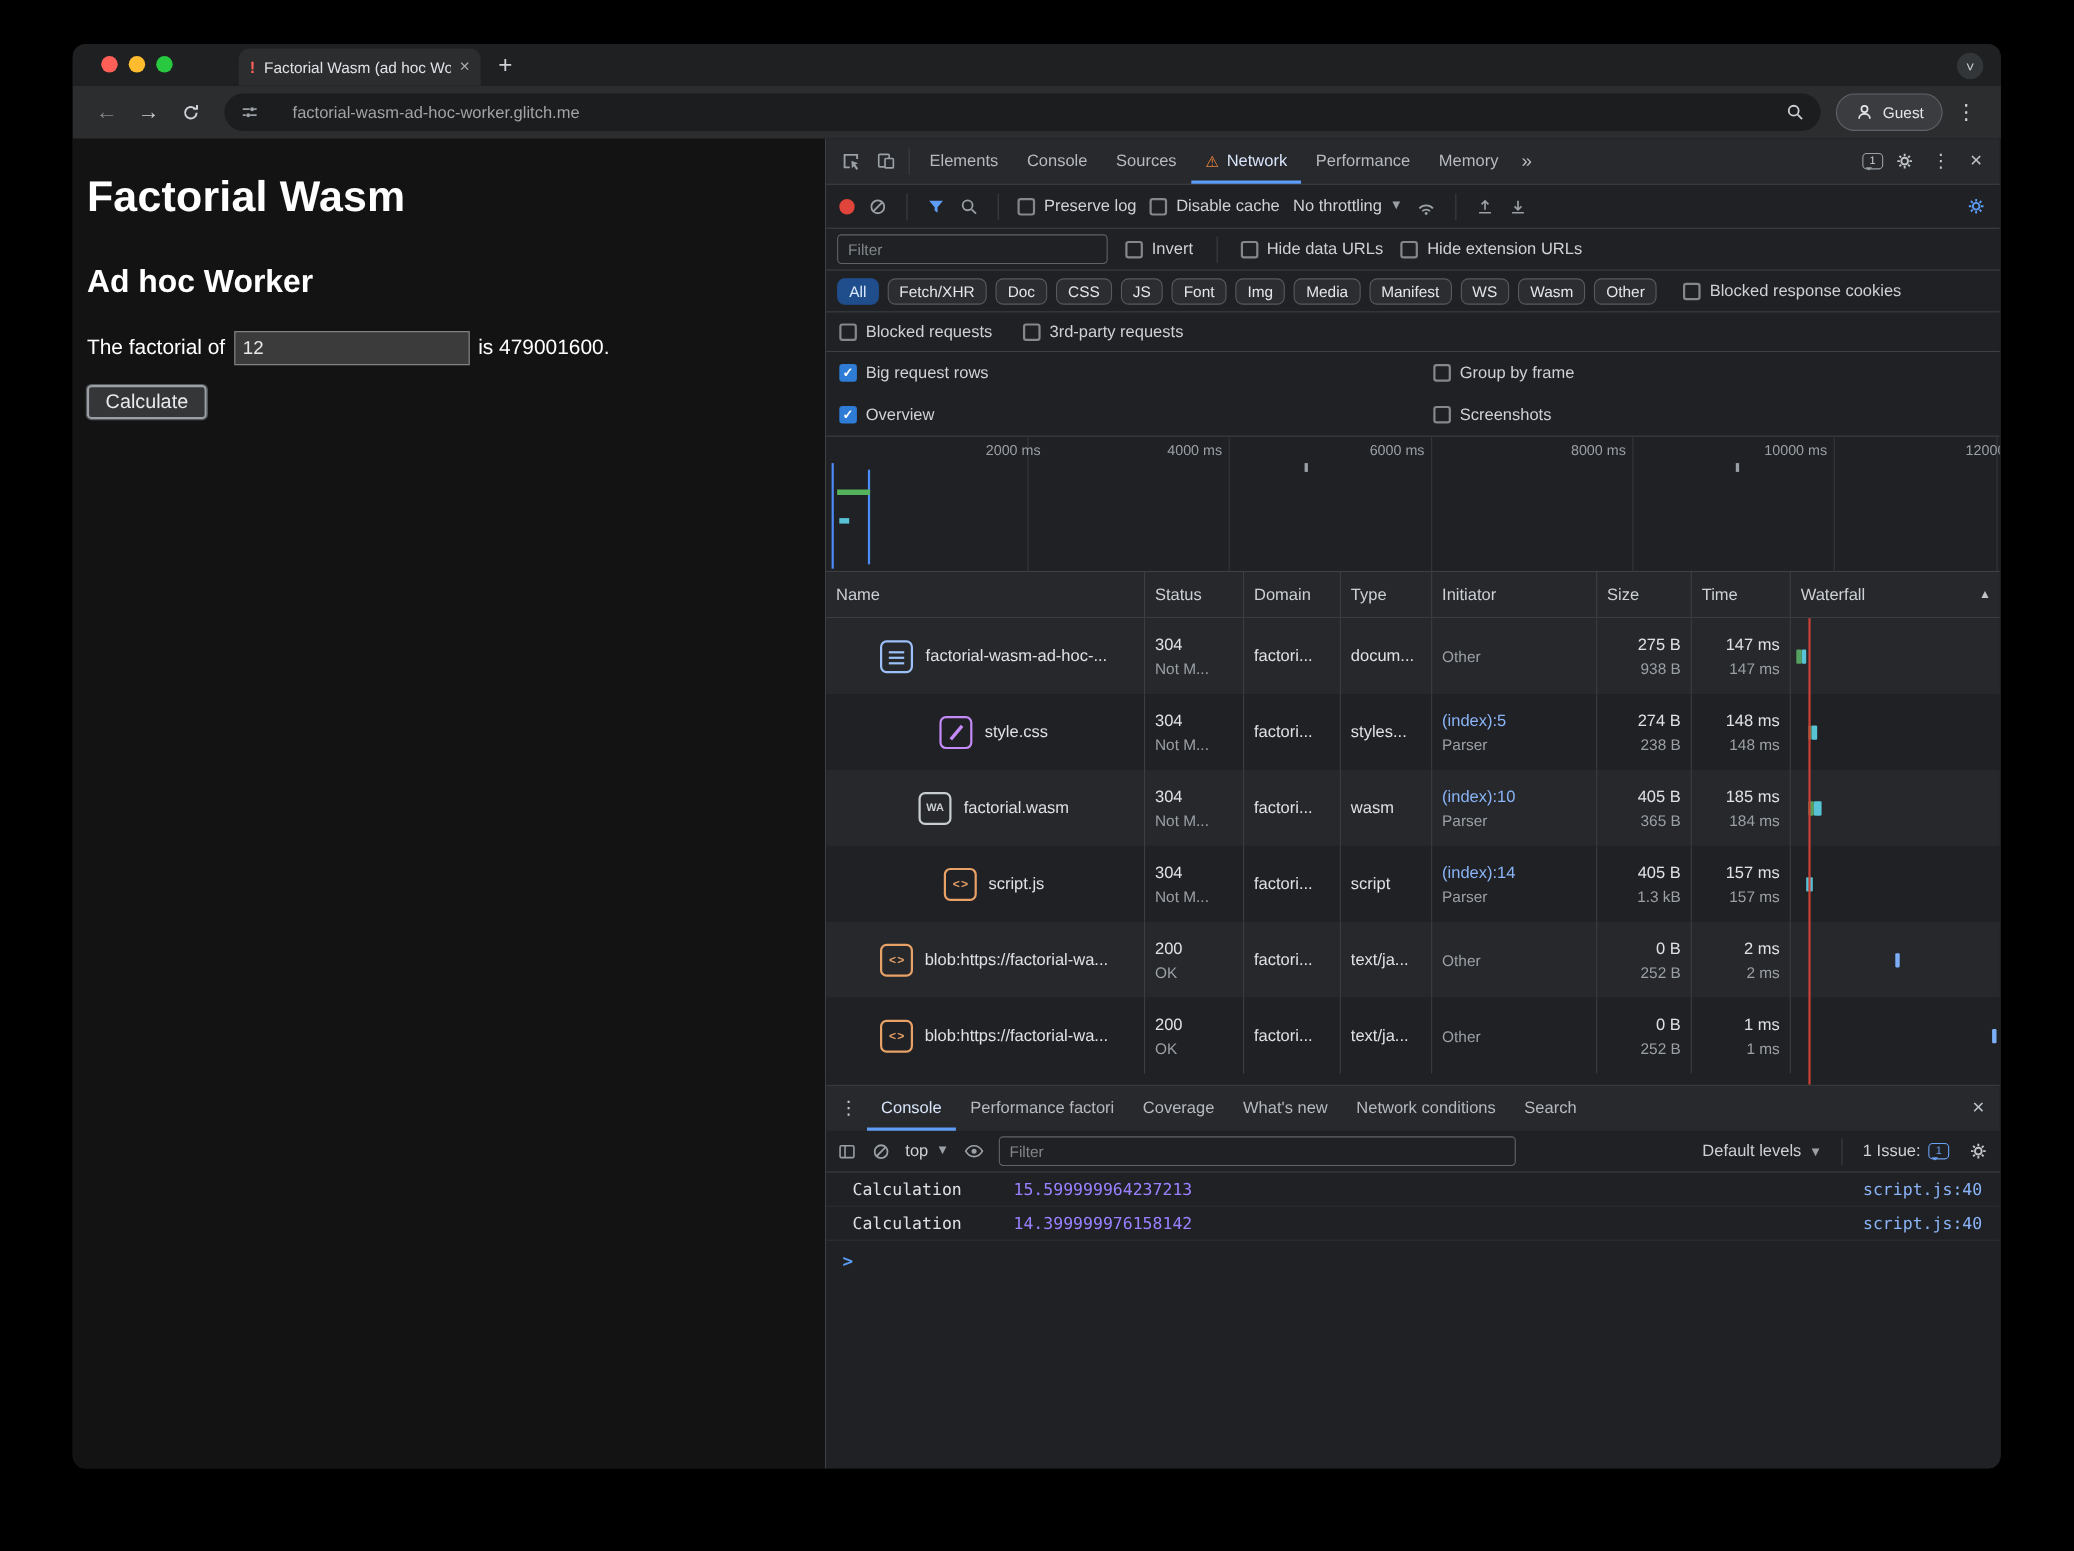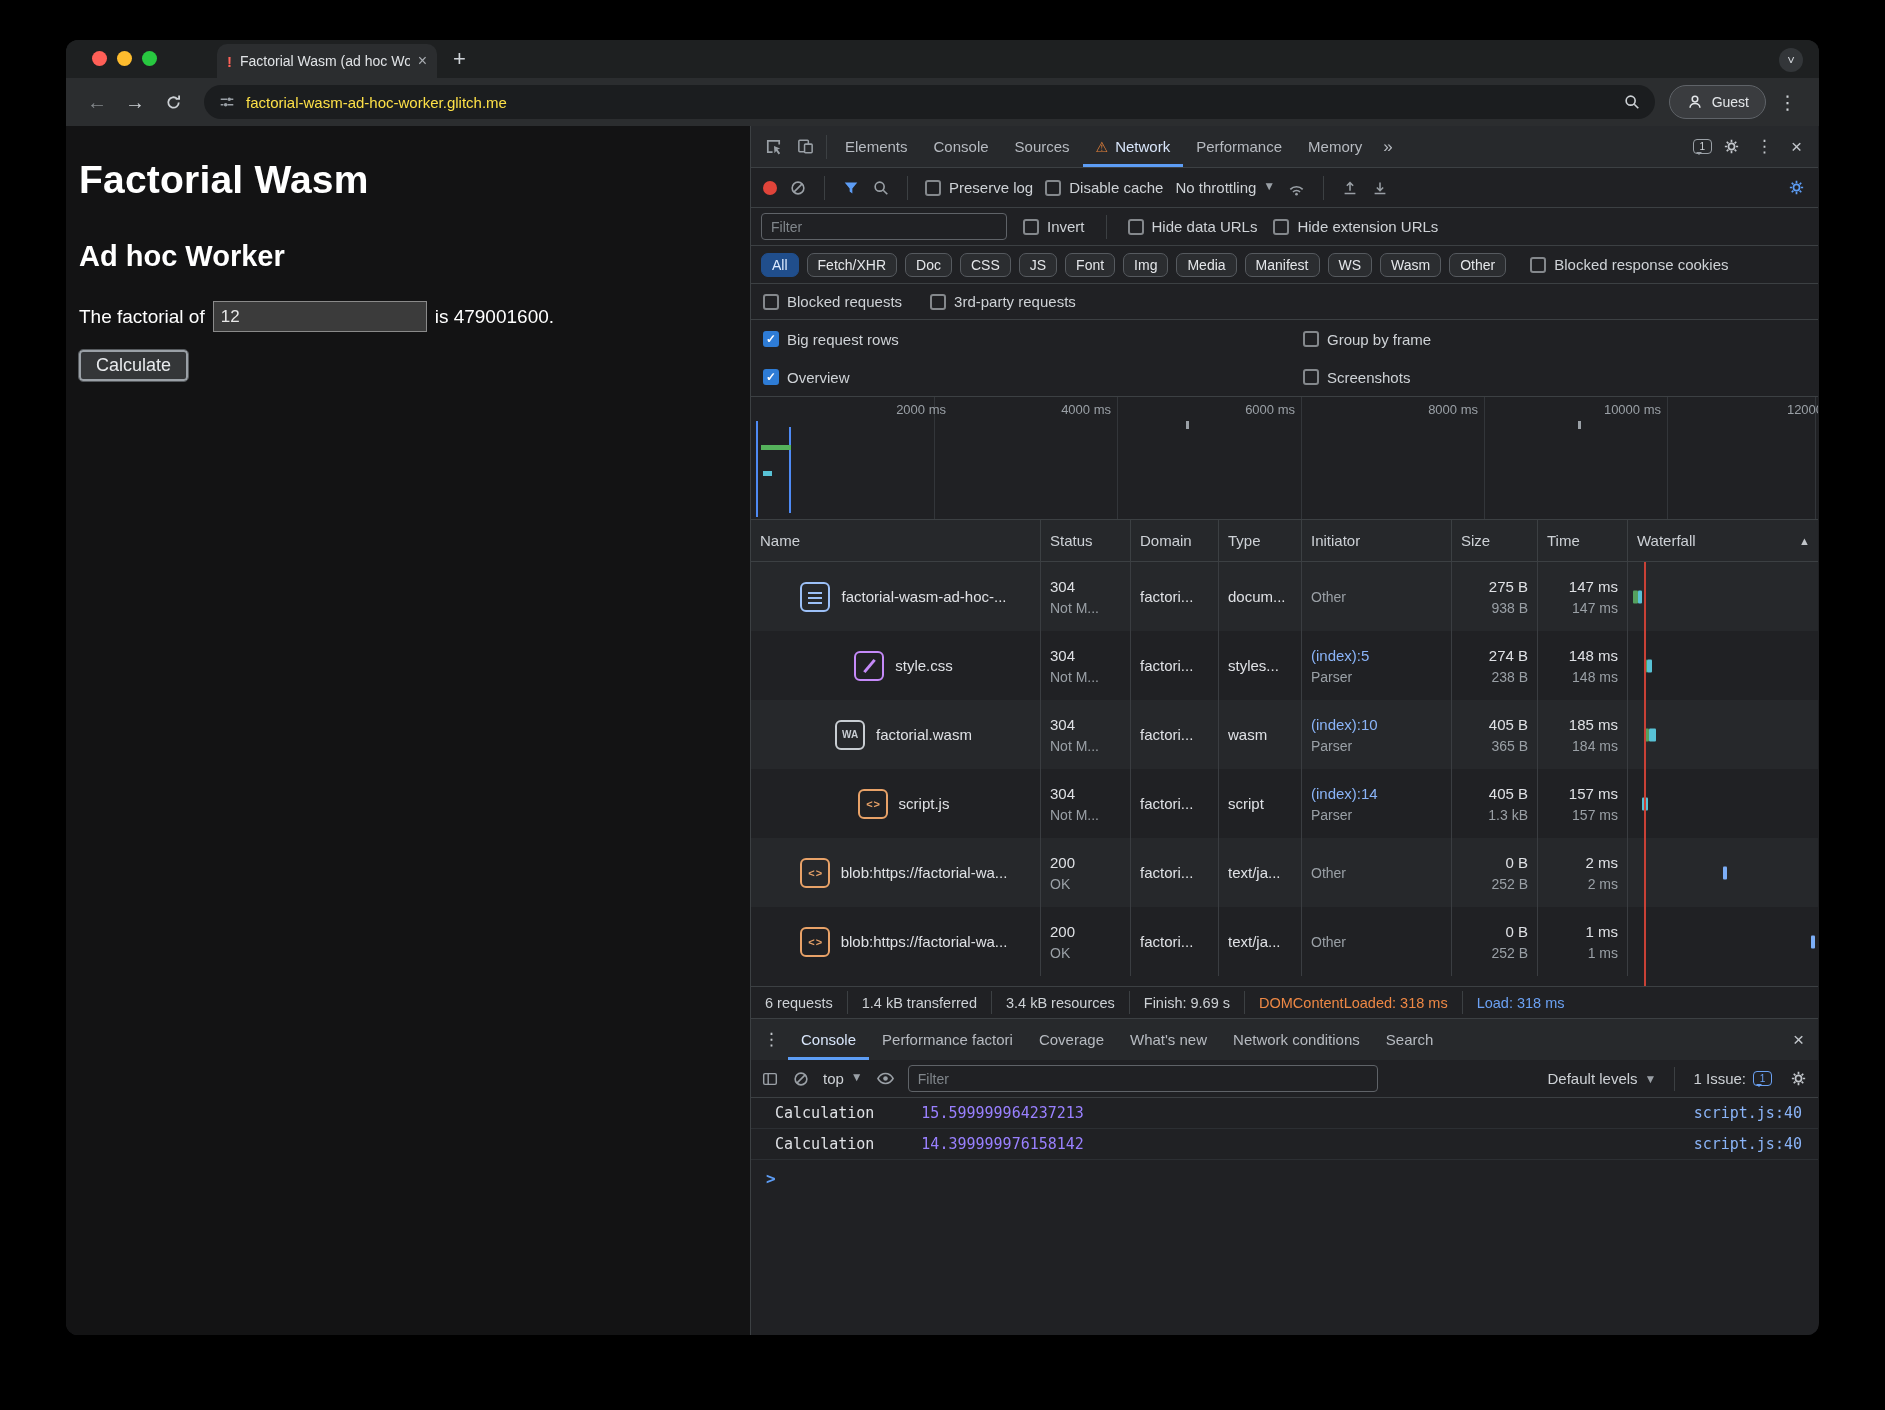--- a/index.html
+++ b/index.html
@@ -21,21 +21,21 @@
   .newtab { color:#cfd3d8; font-size:22px; margin:0 0 6px 16px; }
   .tab-chevron { position:absolute; right:16px; top:8px; width:24px; height:24px; border-radius:50%;
     background:#333639; color:#cfd3d8; display:flex; align-items:center; justify-content:center; font-size:13px; }
 
   
   .toolbar { height:48px; background:#2b2d2f; display:flex; align-items:center; padding:0 14px; gap:4px; flex:0 0 auto; }
   .nav-btn { width:34px; height:34px; display:flex; align-items:center; justify-content:center; font-size:20px; }
   .nav-back { color:#84888c; } .nav-fwd { color:#cdd1d5; }
   .urlbar { flex:1; height:34px; background:#1b1d1f; border-radius:17px; display:flex; align-items:center;
     padding:0 14px; gap:10px; margin:0 10px; }
-  .url-text { color:#fde047; font-size:15px; flex:1; }
+  .url-text { color:#a3a3a3; font-size:15px; flex:1;margin-left:20px; }
   .guest { display:flex; align-items:center; gap:8px; border:1px solid #5f6368; background:#3a3c3f;
     border-radius:17px; height:34px; padding:0 16px; color:#e3e6e9; font-size:14px; }
   .menu-kebab { color:#cdd1d5; font-size:19px; padding:0 8px; }
 
   
   .main { flex:1; display:flex; min-height:0; }
   .page { width:684px; background:#131314; padding:0 0 0 13px; color:#fff; flex:0 0 auto; }
   .page h1 { font-size:39px; margin:32px 0 10px; letter-spacing:0.2px; }
   .page h2 { font-size:29px; margin:38px 0 14px; }
   .fact-row { font-size:19px; display:flex; align-items:center; gap:8px; margin-top:28px; }
@@ -643,28 +643,20 @@
               <span class="l2">1 ms</span>
             </div>
           <div class="cell wf-cell">
               <div class="wf-bar" style="left:183px;width:4px;background:#7caef7"></div>
             </div>
         </div>
 
         <div class="tbl-filler"></div>
       </div>
 
-      <div class="summary">
-        <span class="sum-item">6 requests</span>
-        <span class="sum-item">1.4 kB transferred</span>
-        <span class="sum-item">3.4 kB resources</span>
-        <span class="sum-item">Finish: 9.69 s</span>
-        <span class="sum-item sum-dcl">DOMContentLoaded: 318 ms</span>
-        <span class="sum-item sum-load">Load: 318 ms</span>
-      </div>
 
       <div class="drawer-tabs">
         <span class="kebab">⋮</span>
         <div class="dt-tab active">
             <span>Console</span>
           </div>
         <div class="dt-tab">
             <span>Performance factori</span>
           </div>
         <div class="dt-tab">

